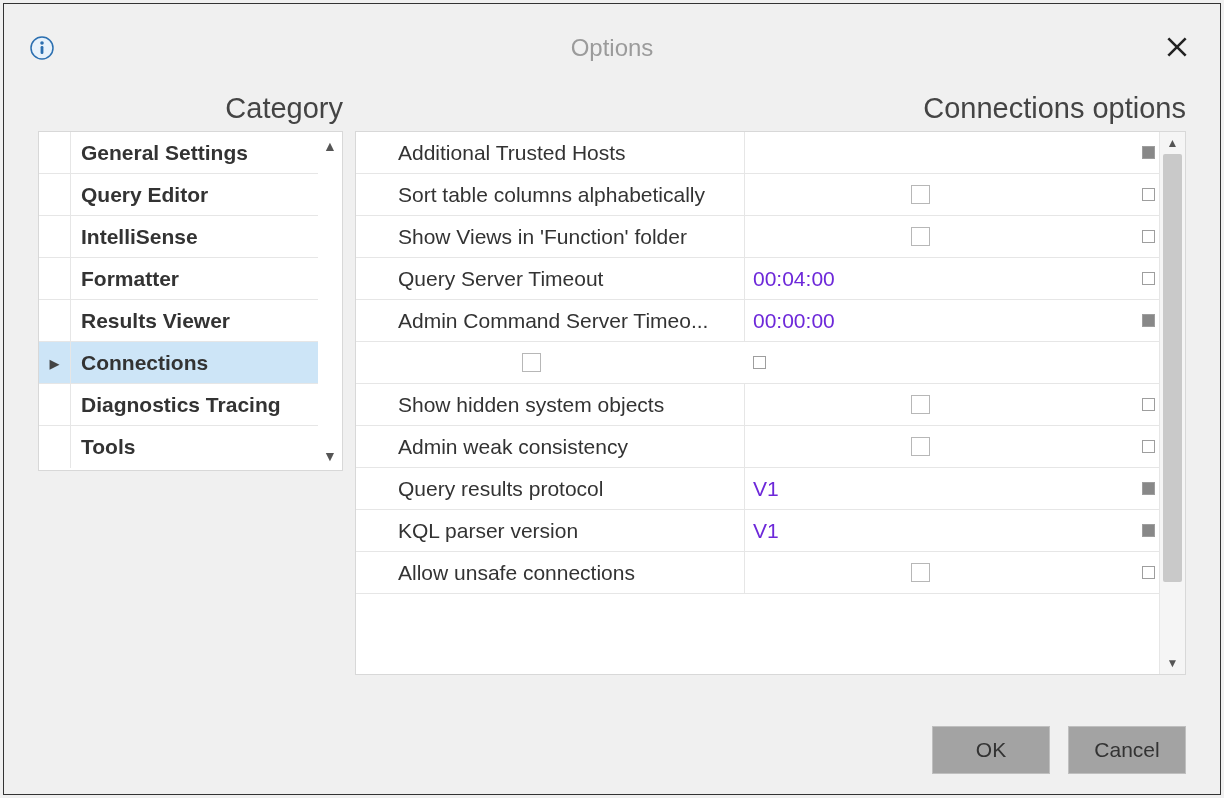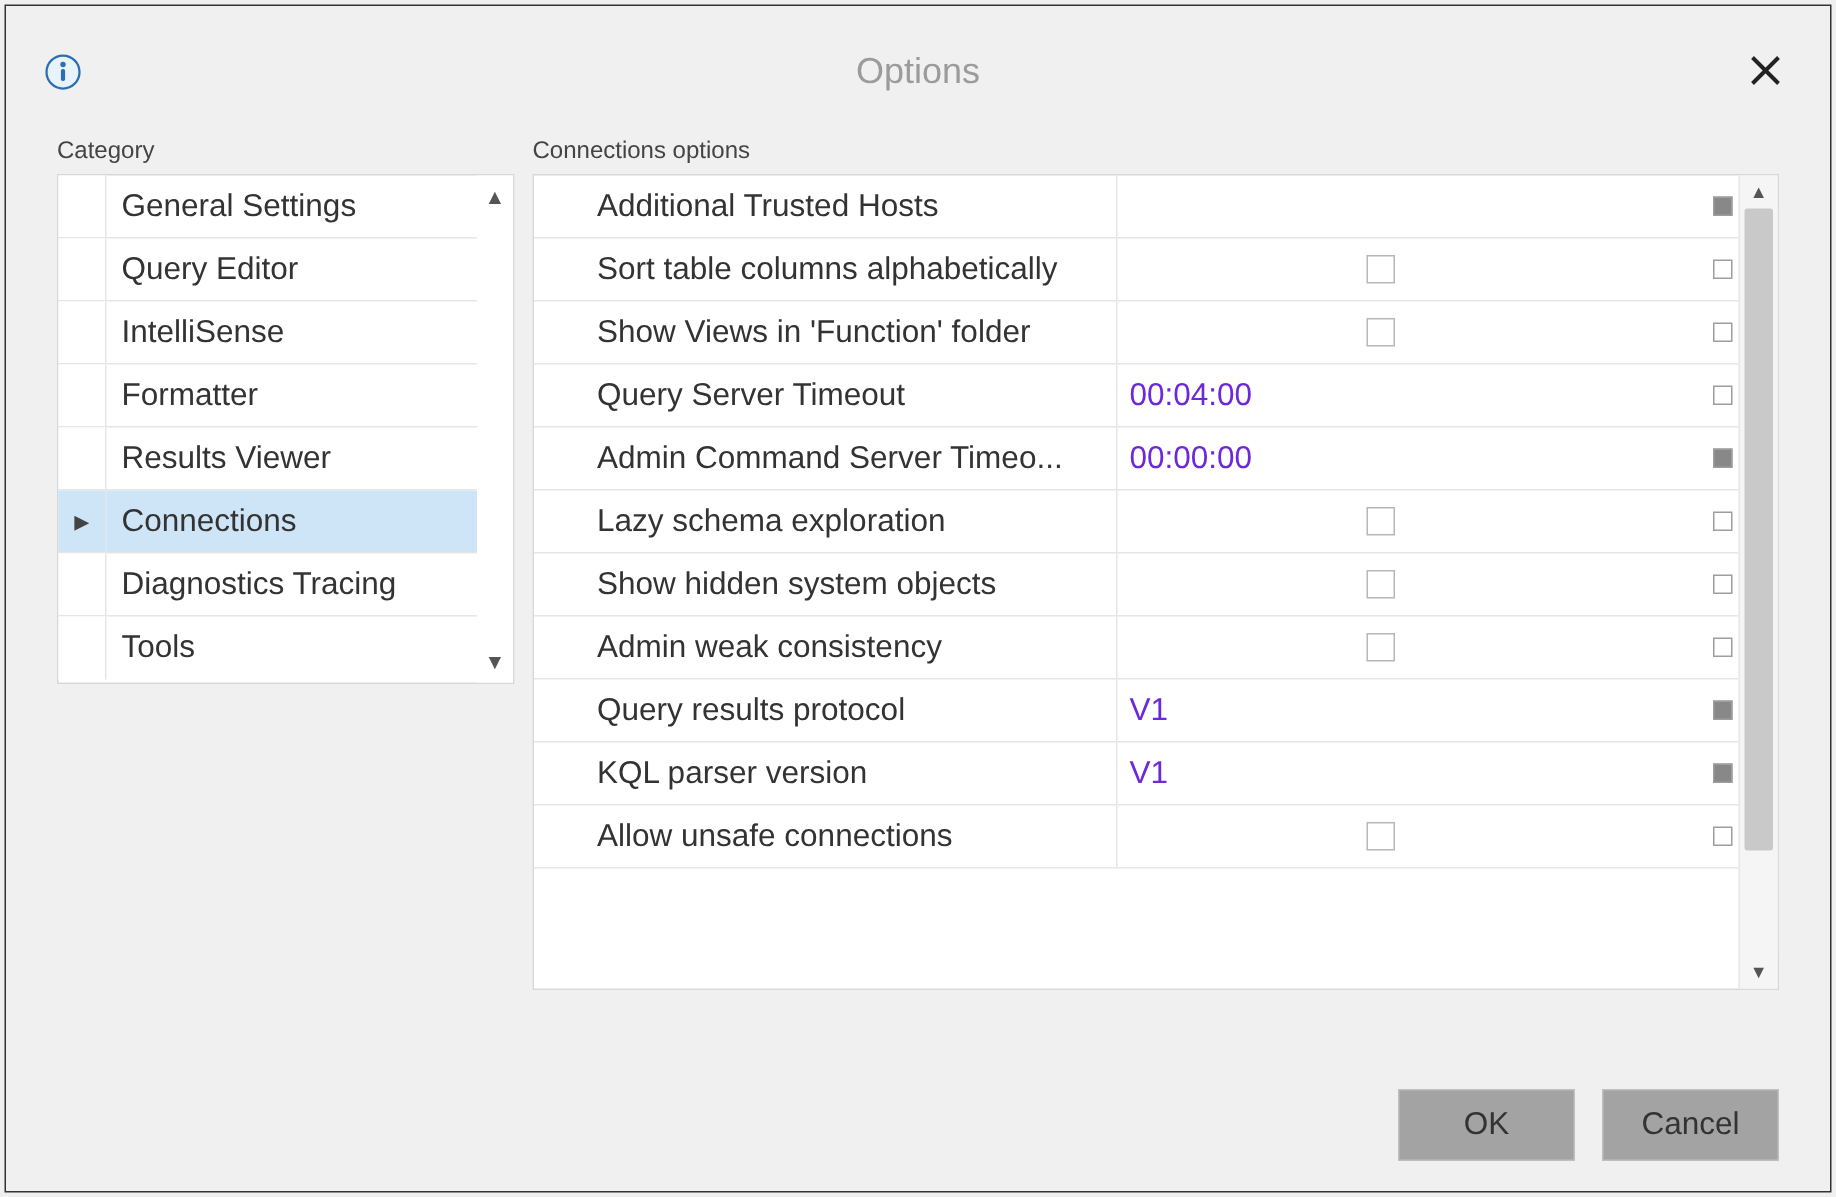--- a/index.html
+++ b/index.html
@@ -10,20 +10,21 @@
       color: #333;
       background: #f0f0f0;
       position: relative;
     }
     .dialog {
       position: absolute;
       left: 3px; top: 3px;
       width: 1218px; height: 792px;
       background: #f0f0f0;
       border: 1px solid #333;
+      text-align: right;
     }
     .titlebar {
       position: relative;
       height: 70px;
       display: flex;
       align-items: center;
       justify-content: center;
     }
     .info-icon {
       position: absolute;
@@ -44,21 +45,21 @@
       cursor: pointer;
       color: #222;
     }
     .close-icon svg { width: 100%; height: 100%; }
     .content {
       display: flex;
       gap: 12px;
       padding: 18px 34px 0 34px;
     }
     .col-label {
-      font-size: 16px;
+      font-size: 29px;
       color: #444;
       margin-bottom: 6px;
     }
     
     .category-col { width: 305px; }
     .category-box {
       border: 1px solid #d8d8d8;
       background: #fff;
       display: flex;
       height: 340px;
@@ -80,20 +81,21 @@
       background: #fff;
       color: #444;
     }
     .cat-label {
       flex: 1;
       padding: 16px 10px;
       display: flex;
       align-items: center;
       font-size: 21px;
       color: #333;
+      font-weight: bold;
     }
     .cat-row.selected .cat-label,
     .cat-row.selected .cat-gutter {
       background: #cde5f7;
     }
     .cat-scrollbar {
       width: 24px;
       background: #fff;
       display: flex;
       flex-direction: column;
@@ -331,21 +333,20 @@
               <div class="opt-row">
                 <div class="opt-namecell">Admin Command Server Timeo...</div>
                 <div class="opt-valuecell">
                   <span>00:00:00</span>
                 </div>
                 <div class="reset-cell">
                   <div class="reset-sq filled"></div>
                 </div>
               </div>
               <div class="opt-row">
-                <div class="opt-namecell">Lazy schema exploration</div>
                 <div class="opt-valuecell">
                   <div class="opt-checkbox"></div>
                 </div>
                 <div class="reset-cell">
                   <div class="reset-sq"></div>
                 </div>
               </div>
               <div class="opt-row">
                 <div class="opt-namecell">Show hidden system objects</div>
                 <div class="opt-valuecell">

